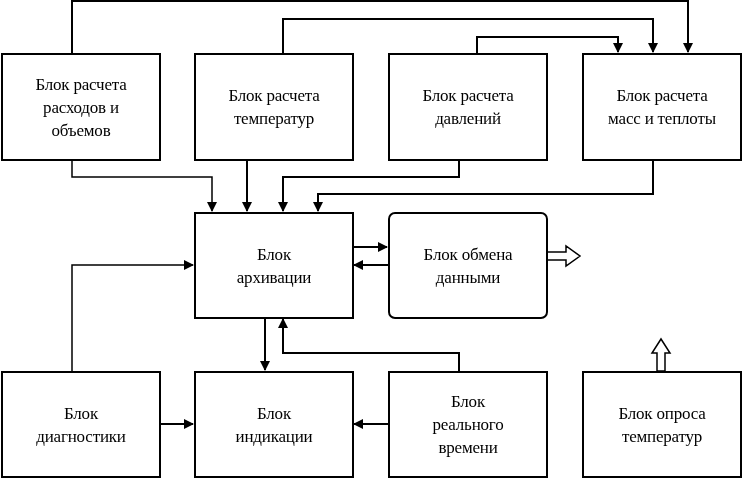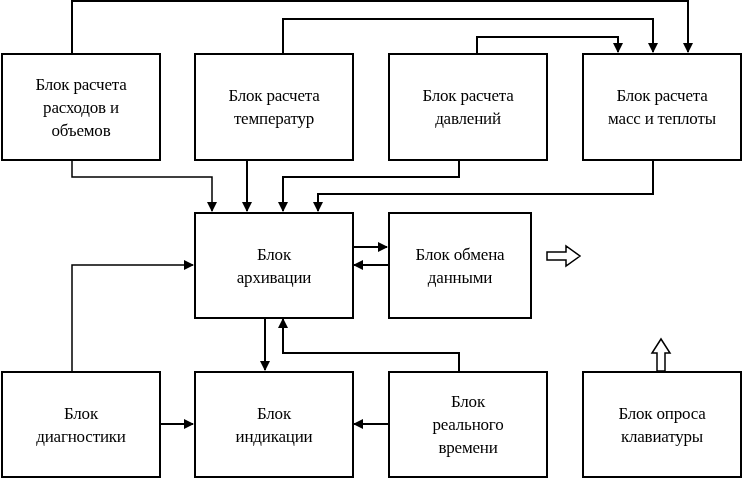--- a/index.html
+++ b/index.html
@@ -64,34 +64,34 @@
 </div>
 <div class="box" style="left:582px;top:53px;width:160px;height:108px;">
   <span>Блок расчета
 масс и теплоты</span>
 </div>
 
 <div class="box" style="left:194px;top:212px;width:160px;height:107px;">
   <span>Блок
 архивации</span>
 </div>
-<div class="box" style="left:388px;top:212px;width:144px;height:107px;">
+<div class="box" style="left:388px;top:212px;width:160px;height:107px;border-radius:7px;">
   <span>Блок обмена
 данными</span>
 </div>
 
 <div class="box" style="left:1px;top:371px;width:160px;height:107px;">
   <span>Блок
 диагностики</span>
 </div>
 <div class="box" style="left:194px;top:371px;width:160px;height:107px;">
   <span>Блок
 индикации</span>
 </div>
 <div class="box" style="left:388px;top:371px;width:160px;height:107px;">
   <span>Блок
 реального
 времени</span>
 </div>
 <div class="box" style="left:582px;top:371px;width:160px;height:107px;">
   <span>Блок опроса
-клавиатуры</span>
+температур</span>
 </div>
 
 </body></html>

